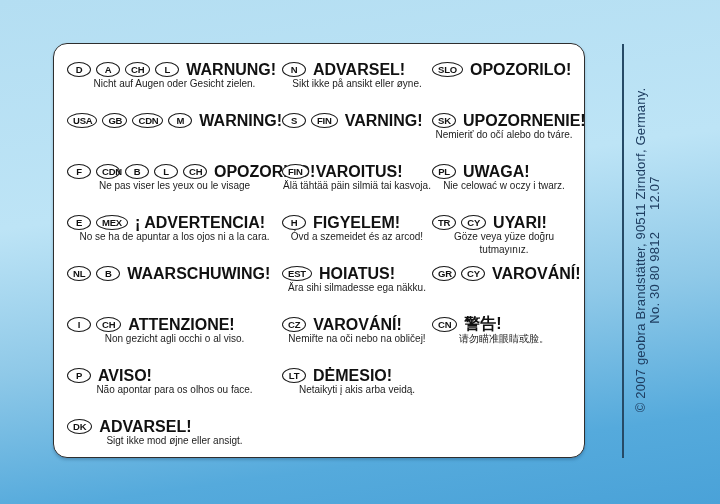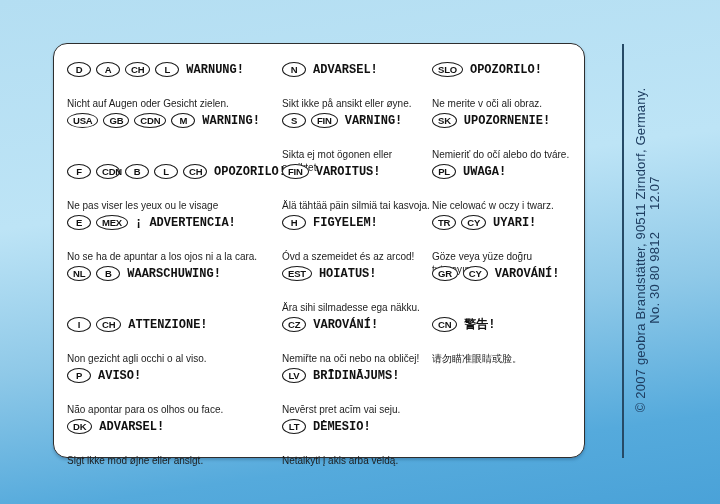--- a/index.html
+++ b/index.html
@@ -30,26 +30,26 @@
   .oval {
     display: inline-block;
     border: 1.4px solid #1a1a1a;
     border-radius: 50%;
     font-size: 9.5px; font-weight: bold; color: #111;
     line-height: 11px; padding: 1px 5px; min-width: 12px;
     text-align: center; background: #fff;
     letter-spacing: -0.2px;
   }
   .title {
-    font-size: 12px; font-weight: bold; color: #111;
-    white-space: nowrap; margin-left: 2px; font-family: Liberation Mono, monospace;
+    font-size: 16px; font-weight: bold; color: #111;
+    white-space: nowrap; margin-left: 2px;
   }
   .wtext {
     font-size: 10px; color: #1c1c1c; line-height: 12.5px;
-    margin-top: 20px; max-width: 100%;
+    margin-top: 0; max-width: 100%; text-align: center;
   }
   .fold-line {
     position: absolute; left: 622px; top: 44px;
     width: 2px; height: 414px; background: #264a66;
   }
   .copyright {
     position: absolute; left: 648px; top: 250px;
     transform: translate(-50%, -50%) rotate(-90deg);
     white-space: nowrap; text-align: center;
     color: #1e3d60; font-size: 13px; line-height: 14px;
@@ -139,21 +139,20 @@
             <span class="title">ADVARSEL!</span>
           </div>
           <div class="wtext">Sikt ikke på ansikt eller øyne.</div>
         </div>
         <div class="block">
           <div class="head">
             <span class="oval">S</span>
             <span class="oval">FIN</span>
             <span class="title">VARNING!</span>
           </div>
-          <div class="wtext">Sikta ej mot ögonen eller ansiktet.</div>
         </div>
         <div class="block">
           <div class="head">
             <span class="oval">FIN</span>
             <span class="title">VAROITUS!</span>
           </div>
           <div class="wtext">Älä tähtää päin silmiä tai kasvoja.</div>
         </div>
         <div class="block">
           <div class="head">
@@ -171,40 +170,32 @@
         </div>
         <div class="block">
           <div class="head">
             <span class="oval">CZ</span>
             <span class="title">VAROVÁNÍ!</span>
           </div>
           <div class="wtext">Nemiřte na oči nebo na obličej!</div>
         </div>
         <div class="block">
           <div class="head">
-            <span class="oval">LV</span>
-            <span class="title">BRĪDINĀJUMS!</span>
-          </div>
-          <div class="wtext">Nevērst pret acīm vai seju.</div>
-        </div>
-        <div class="block">
-          <div class="head">
             <span class="oval">LT</span>
             <span class="title">DĖMESIO!</span>
           </div>
           <div class="wtext">Netaikyti į akis arba veidą.</div>
         </div>
       </div>
     <div class="col" id="col-2">
         <div class="block">
           <div class="head">
             <span class="oval">SLO</span>
             <span class="title">OPOZORILO!</span>
           </div>
-          <div class="wtext">Ne merite v oči ali obraz.</div>
         </div>
         <div class="block">
           <div class="head">
             <span class="oval">SK</span>
             <span class="title">UPOZORNENIE!</span>
           </div>
           <div class="wtext">Nemieriť do očí alebo do tváre.</div>
         </div>
         <div class="block">
           <div class="head">

